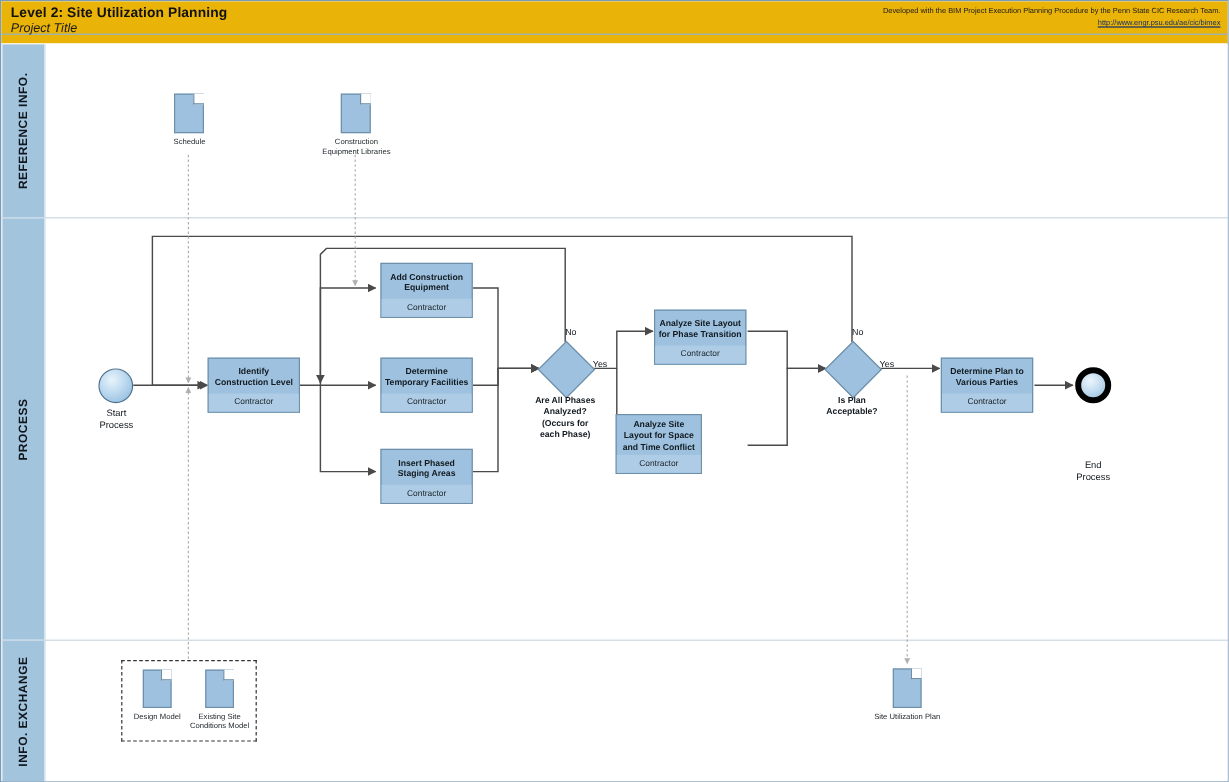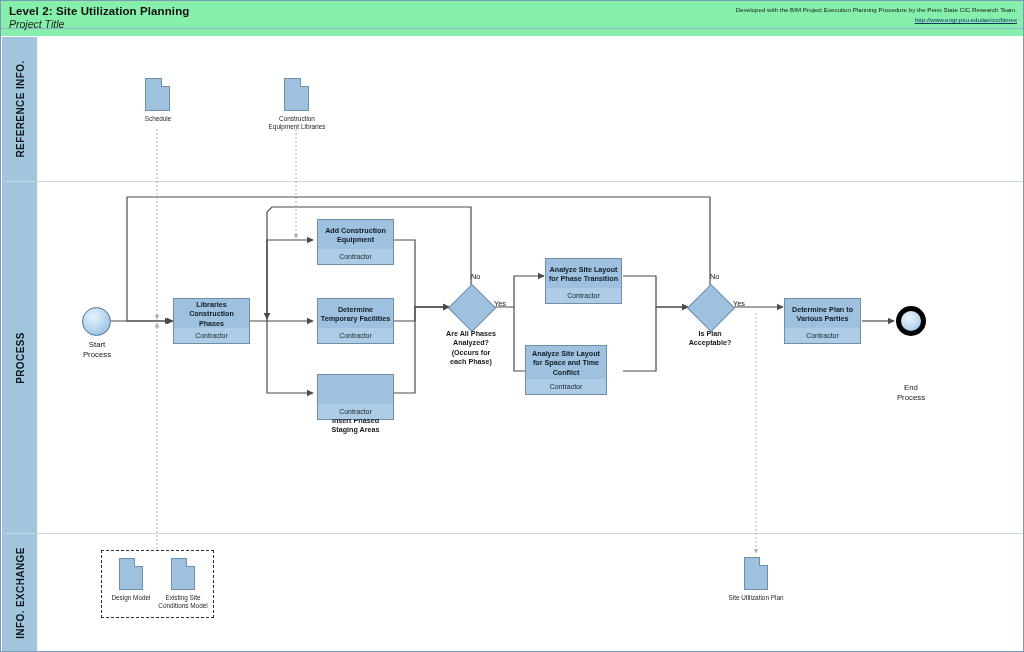--- a/index.html
+++ b/index.html
@@ -12,21 +12,21 @@
     width:1024px;height:652px;
     background:#ffffff;
     overflow:hidden;
     box-sizing:border-box;
     border:1px solid #7a9ab5;
   }
 
   
   .header{
     position:absolute;left:0;top:0;width:1024px;height:35px;
-    background:#86efac;
+    background:#eab308;
     box-sizing:border-box;
   }
   .header-rule{
     position:absolute;left:0;top:27px;width:1024px;height:1px;
     background:#8fb2cf;
   }
   .hdr-title{
     position:absolute;left:8px;top:4px;
     font-size:11.5px;font-weight:bold;color:#111;
     letter-spacing:.1px;white-space:nowrap;
@@ -253,60 +253,60 @@
     </div>
     <div class="doc-label" style="left:-42px;top:37px;width:110px;">Construction
 Equipment Libraries</div>
   </div>
 
   <div class="node ev-start" style="left:81px;top:306px;width:29px;height:29px;"></div>
   <div class="ev-label" style="left:56px;top:339px;width:80px;">Start
 Process</div>
 
   <div class="node task" style="left:172px;top:297px;width:77px;height:46px;">
-    <div class="t-title" style="height:30px;">Libraries Construction Phases</div>
+    <div class="t-title" style="height:30px;">Identify Construction Level</div>
     <div class="t-div" style="top:30px;"></div>
     <div class="t-role" style="height:15px;">Contractor</div>
   </div>
 
   <div class="node task" style="left:316px;top:218px;width:77px;height:46px;">
     <div class="t-title" style="height:30px;">Add Construction Equipment</div>
     <div class="t-div" style="top:30px;"></div>
     <div class="t-role" style="height:15px;">Contractor</div>
   </div>
 
   <div class="node task" style="left:316px;top:297px;width:77px;height:46px;">
     <div class="t-title" style="height:30px;">Determine Temporary Facilities</div>
     <div class="t-div" style="top:30px;"></div>
     <div class="t-role" style="height:15px;">Contractor</div>
   </div>
 
   <div class="node task" style="left:316px;top:373px;width:77px;height:46px;">
-    <div class="t-title" style="height:30px;margin-top:35px;">Insert Phased Staging Areas</div>
+    <div class="t-title" style="height:30px;">Insert Phased Staging Areas</div>
     <div class="t-div" style="top:30px;"></div>
     <div class="t-role" style="height:15px;">Contractor</div>
   </div>
 
   <div class="node gw" style="left:454px;top:290px;width:32px;height:32px;">
     <div class="dia"></div>
   </div>
   <div class="gw-label" style="left:415px;top:328px;width:110px;text-align:center;">Are All Phases
 Analyzed?
 (Occurs for
 each Phase)</div>
   <div class="edge-label" style="left:470px;top:271px;">No</div>
   <div class="edge-label" style="left:493px;top:298px;">Yes</div>
 
   <div class="node task" style="left:544px;top:257px;width:77px;height:46px;">
     <div class="t-title" style="height:30px;">Analyze Site Layout for Phase Transition</div>
     <div class="t-div" style="top:30px;"></div>
     <div class="t-role" style="height:15px;">Contractor</div>
   </div>
 
-  <div class="node task" style="left:524px;top:344px;width:82px;height:50px;">
+  <div class="node task" style="left:512px;top:344px;width:72px;height:50px;">
     <div class="t-title" style="height:34px;">Analyze Site Layout for Space and Time Conflict</div>
     <div class="t-div" style="top:34px;"></div>
     <div class="t-role" style="height:15px;">Contractor</div>
   </div>
 
   <div class="node gw" style="left:693px;top:290px;width:32px;height:32px;">
     <div class="dia"></div>
   </div>
   <div class="gw-label" style="left:654px;top:328px;width:110px;">Is Plan
 Acceptable?</div>

